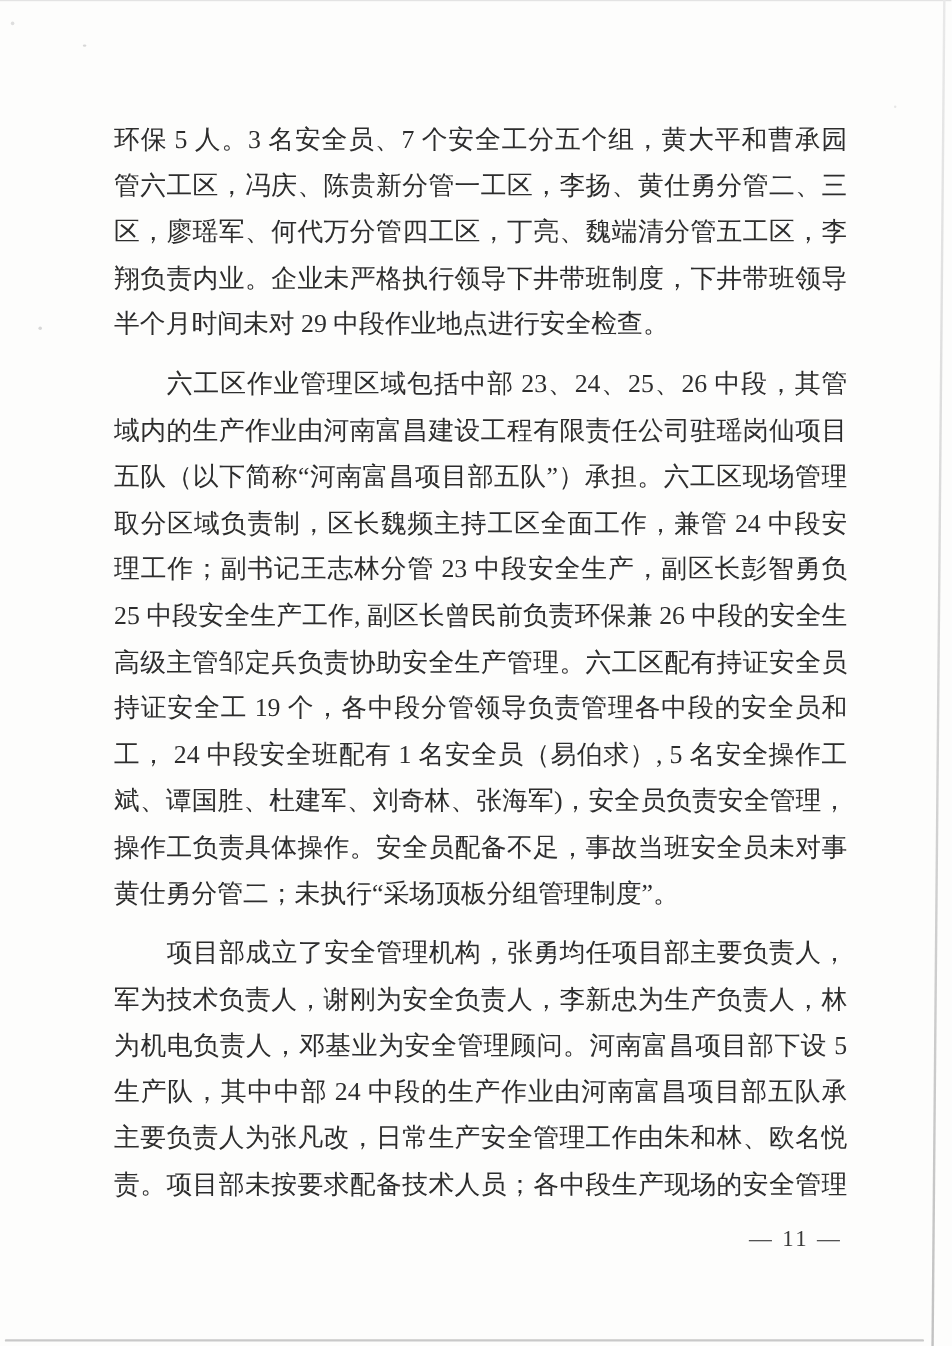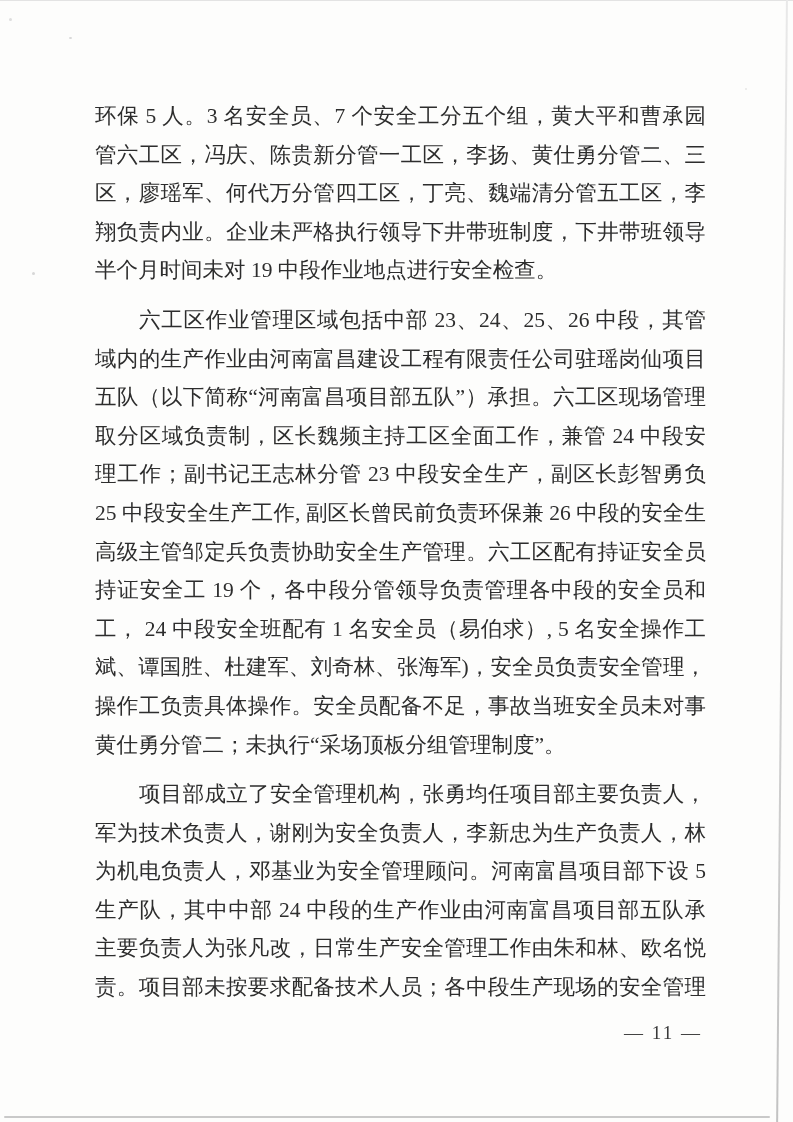--- a/index.html
+++ b/index.html
@@ -72,21 +72,21 @@
   <div class="speck speck-2"></div>
   <div class="speck speck-3"></div>
   <div class="speck speck-4"></div>
 
   <div class="text-block">
       <div class="para">
         <div class="line fill">环保 5 人。3 名安全员、7 个安全工分五个组，黄大平和曹承园分</div>
         <div class="line fill">管六工区，冯庆、陈贵新分管一工区，李扬、黄仕勇分管二、三工</div>
         <div class="line fill">区，廖瑶军、何代万分管四工区，丁亮、魏端清分管五工区，李翔</div>
         <div class="line fill">翔负责内业。企业未严格执行领导下井带班制度，下井带班领导有</div>
-        <div class="line">半个月时间未对 19 中段作业地点进行安全检查。</div>
+        <div class="line">半个月时间未对 29 中段作业地点进行安全检查。</div>
       </div>
       <div class="para">
         <div class="line fill indent">六工区作业管理区域包括中部 23、24、25、26 中段，其管理区</div>
         <div class="line fill">域内的生产作业由河南富昌建设工程有限责任公司驻瑶岗仙项目部</div>
         <div class="line fill">五队（以下简称“河南富昌项目部五队”）承担。六工区现场管理采</div>
         <div class="line fill">取分区域负责制，区长魏频主持工区全面工作，兼管 24 中段安全管</div>
         <div class="line fill">理工作；副书记王志林分管 23 中段安全生产，副区长彭智勇负责</div>
         <div class="line fill">25 中段安全生产工作, 副区长曾民前负责环保兼 26 中段的安全生产，</div>
         <div class="line fill">高级主管邹定兵负责协助安全生产管理。六工区配有持证安全员 4 人、</div>
         <div class="line fill">持证安全工 19 个，各中段分管领导负责管理各中段的安全员和安全</div>

